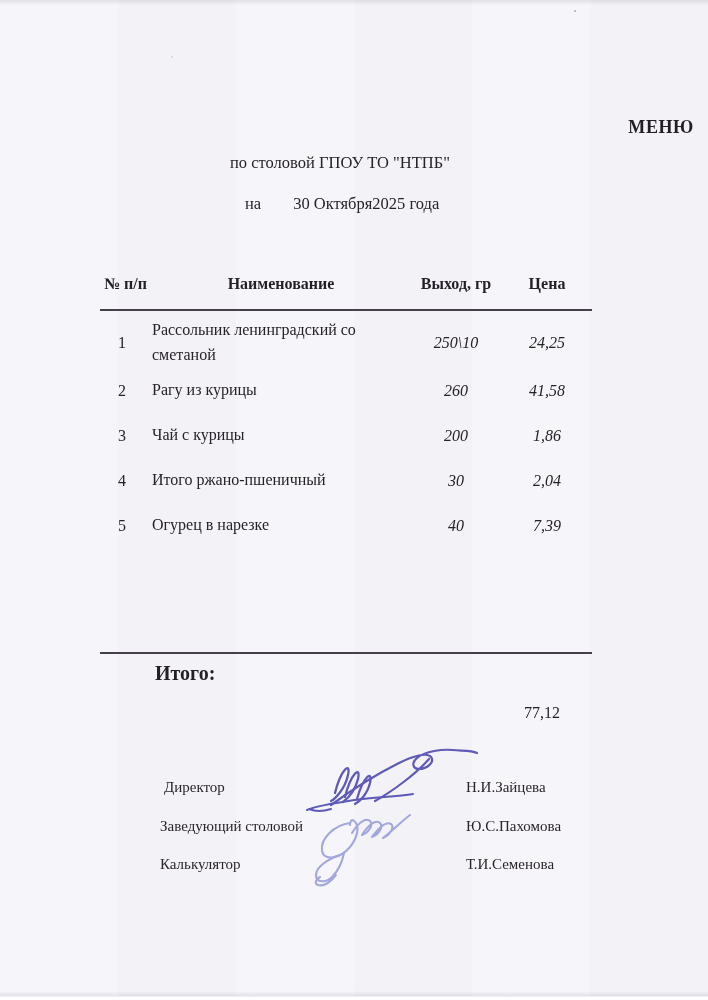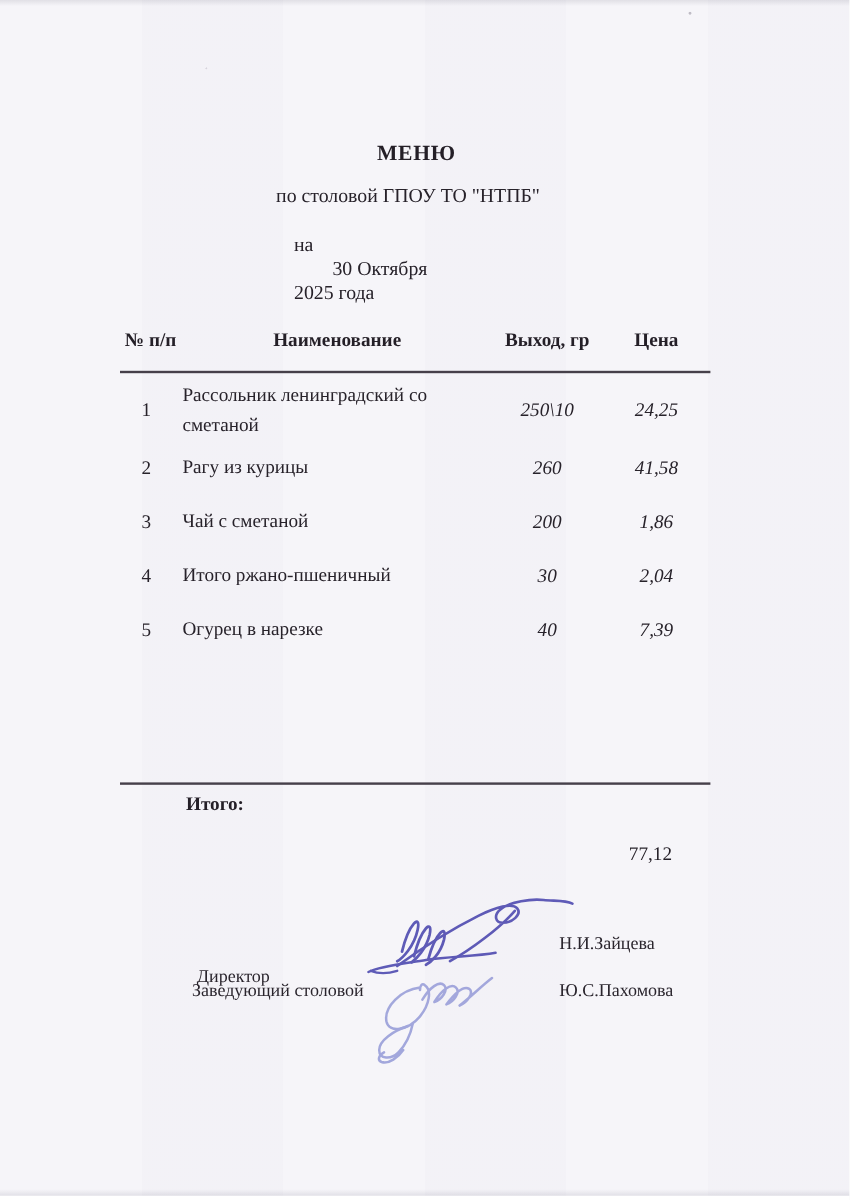--- a/index.html
+++ b/index.html
@@ -11,23 +11,23 @@
       radial-gradient(circle 1.5px at 575px 11px, rgba(125,120,135,.45) 60%, rgba(125,120,135,0) 100%),
       radial-gradient(circle 1px at 172px 57px, rgba(150,145,160,.3) 60%, rgba(150,145,160,0) 100%),
       linear-gradient(180deg, rgba(80,78,98,.13) 0px, rgba(80,78,98,0) 5px),
       linear-gradient(0deg, #ffffff 0px, #ffffff 3px, rgba(110,108,130,.14) 4px, rgba(110,108,130,0) 9px),
       repeating-linear-gradient(90deg, rgba(255,255,255,0) 0 118px, rgba(188,185,205,.05) 118px 236px);
     font-family:"Liberation Serif","DejaVu Serif",serif;
     color:#27222a;
     overflow:hidden;
   }
   .center-text{position:absolute;left:0;text-align:center;}
-  .doc-title{top:117px;right:14px;font-size:18px;font-weight:bold;letter-spacing:.6px;color:#241f27;}
+  .doc-title{top:117px;right:14px;font-size:18px;font-weight:bold;letter-spacing:.6px;color:#241f27;text-align:right;}
   .doc-subtitle{top:153px;right:28px;font-size:16.5px;}
-  .date-line{position:absolute;top:194px;left:245px;font-size:16.5px;display:flex;flex-direction:column;}
+  .date-line{position:absolute;top:194px;left:245px;font-size:16.5px;display:flex;}
   .date-line .gap1{margin-left:32px;}
   .date-line .gap2{}
 
   .menu-table{position:absolute;left:100px;top:258px;width:492px;}
   .t-head{
     display:grid;grid-template-columns:52px 258px 92px 90px;
     align-items:end;height:35px;
     border-bottom:2px solid #46404a;
     font-weight:bold;font-size:16px;color:#241f27;
     padding-bottom:16px;box-sizing:content-box;
@@ -40,30 +40,30 @@
   }
   .t-row.r-tall{min-height:50px;padding-top:7px;}
   .c-num{text-align:center;padding-right:8px;}
   .c-name{padding-right:18px;line-height:1.55;}
   .c-out,.c-price{text-align:center;font-style:italic;}
 
   .total-section{
     position:absolute;left:100px;top:652px;width:492px;height:40px;
     border-top:2px solid #46404a;
   }
-  .total-label{position:absolute;left:55px;top:8px;font-size:16px;font-weight:bold;color:#241f27;}
+  .total-label{position:absolute;left:55px;top:8px;font-size:20px;font-weight:bold;color:#241f27;}
   .total-value{position:absolute;left:424px;top:14px;font-size:16px;font-weight:normal;color:#241f27;margin-top:36px;}
 
   .sig-row{
     position:absolute;left:160px;width:430px;
     display:grid;grid-template-columns:306px auto;
     font-size:15px;color:#2a252d;
   }
   .sig-row-1{top:779px;}
-  .sig-row-1 .sig-role{padding-left:4px;margin-top:27px;}
+  .sig-row-1 .sig-role{padding-left:4px;}
   .sig-row-2{top:818px;}
   .sig-row-3{top:856px;}
 
   .sig-ink{position:absolute;pointer-events:none;}
   .sig-ink-dark{left:301px;top:747px;}
   .sig-ink-light{left:306px;top:809px;}
   .sig-ink path{fill:none;stroke-linecap:round;stroke-linejoin:round;}
 </style>
 </head>
 <body>
@@ -94,21 +94,21 @@
       <div class="c-price">24,25</div>
     </div>
     <div class="t-row">
       <div class="c-num">2</div>
       <div class="c-name">Рагу из курицы</div>
       <div class="c-out">260</div>
       <div class="c-price">41,58</div>
     </div>
     <div class="t-row">
       <div class="c-num">3</div>
-      <div class="c-name">Чай с сметаной</div>
+      <div class="c-name">Чай с курицы</div>
       <div class="c-out">200</div>
       <div class="c-price">1,86</div>
     </div>
     <div class="t-row">
       <div class="c-num">4</div>
       <div class="c-name">Итого ржано-пшеничный</div>
       <div class="c-out">30</div>
       <div class="c-price">2,04</div>
     </div>
     <div class="t-row">
@@ -125,20 +125,24 @@
   </div>
 
   <div class="sig-row sig-row-1">
     <span class="sig-role">Директор</span>
     <span class="sig-name">Н.И.Зайцева</span>
   </div>
   <div class="sig-row sig-row-2">
     <span class="sig-role">Заведующий столовой</span>
     <span class="sig-name">Ю.С.Пахомова</span>
   </div>
+  <div class="sig-row sig-row-3">
+    <span class="sig-role">Калькулятор</span>
+    <span class="sig-name">Т.И.Семенова</span>
+  </div>
 
   <svg class="sig-ink sig-ink-dark" width="182" height="68" viewBox="0 0 182 68">
     <g opacity="0.88">
       <path stroke-width="2.3" d="M34,46 C40,22 50,14 47,28 C44,42 34,52 30,54 M44,50 C50,26 60,18 57,32 C54,44 46,52 42,55 M56,52 C62,30 72,22 69,36 C66,48 58,55 54,57" stroke="#4a46ae"></path>
       <path stroke-width="2.2" d="M30,58 C52,42 78,26 98,16 C112,9 126,5 130,10 C134,15 126,22 118,22 C112,22 110,16 116,11 C124,4 142,2 152,3 C160,4 170,3 176,6 M128,12 C116,26 92,44 74,54" stroke="#4a46ae"></path>
       <path stroke-width="2" d="M6,63 C16,58 36,56 54,53 C74,50 96,50 112,47 M8,62 C14,64.5 22,64.5 30,62" stroke="#4a46ae"></path>
     </g>
   </svg>
 
   <svg class="sig-ink sig-ink-light" width="118" height="84" viewBox="0 0 118 84">

